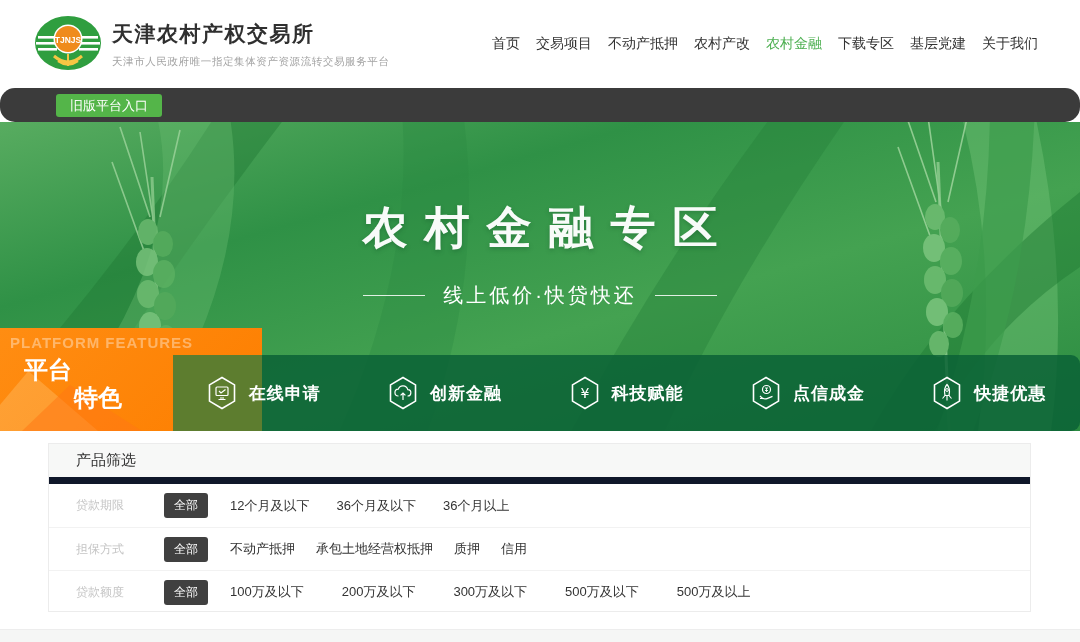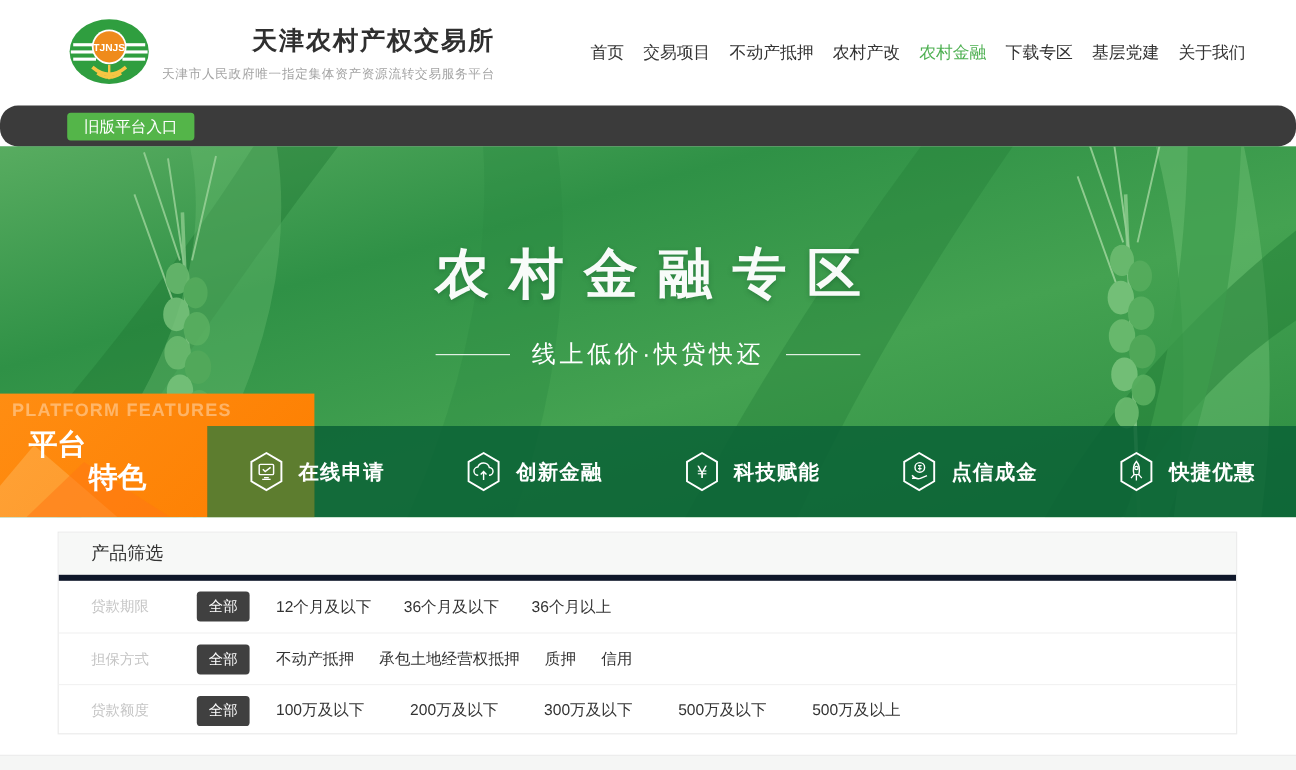--- a/index.html
+++ b/index.html
@@ -1,21 +1,21 @@
 <!DOCTYPE html>
 <html lang="zh"><head>
 <meta charset="utf-8">
 <style>
   * { margin:0; padding:0; box-sizing:border-box; }
   html,body { width:1080px; height:642px; }
   body { font-family:"Liberation Sans","DejaVu Sans",sans-serif; background:#fff; overflow:hidden; }
   #app { position:relative; width:1080px; height:642px; background:#fff; }
 
   
-  .header { height:88px; display:flex; align-items:center; padding-left:57px; background:#fff;text-align:right; }
+  .header { height:88px; display:flex; align-items:center; padding-left:34px; background:#fff; }
   .logo { width:68px; height:60px; flex:0 0 auto; cursor:pointer; }
   .brand { margin-left:10px; }
   .brand-title { font-size:21px; font-weight:bold; color:#2f2f2f; letter-spacing:1.5px; }
   .brand-sub { margin-top:7px; font-size:10.5px; color:#a3a3a3; letter-spacing:0.6px; }
   .nav { margin-left:auto; padding-right:42px; display:flex; gap:16px; }
   .nav a { text-decoration:none; font-size:14px; color:#333; cursor:pointer; white-space:nowrap; }
   .nav a.active { color:#4eb052; }
 
   
   .topbar { height:34px; background:#3b3b3b; display:flex; align-items:center; padding-left:56px;border-radius:15px; }
@@ -39,32 +39,32 @@
                  background:rgba(255,200,120,0.35); clip-path:polygon(42% 0,100% 100%,0 100%); }
   .feature-box .tri2 { position:absolute; left:22px; bottom:0; width:120px; height:46px;
                  background:rgba(255,120,20,0.55); clip-path:polygon(40% 0,100% 100%,0 100%); }
   .feature-eyebrow { position:absolute; left:10px; top:6px; font-size:15px; font-weight:bold;
                  color:rgba(255,255,255,0.38); letter-spacing:1px; }
   .feature-t1 { position:absolute; left:24px; top:26px; font-size:24px; font-weight:bold; color:#fff; }
   .feature-t2 { position:absolute; left:74px; top:54px; font-size:24px; font-weight:bold; color:#fff; }
 
   
   .tabbar { position:absolute; left:173px; right:0; bottom:0; height:76px; z-index:3;
-            background:rgba(10,98,54,0.85); display:flex; }
+            background:rgba(10,98,54,0.85); display:flex;border-radius:9px; }
   .tabbar::before { content:""; position:absolute; left:0; top:0; width:89px; height:100%;
             background:#5d7d2f; }
   .tab { position:relative; flex:1 1 0; display:flex; align-items:center; justify-content:center;
          gap:12px; cursor:pointer; color:#fff; }
   .tab-label { font-size:17px; font-weight:bold; letter-spacing:1px; white-space:nowrap; }
   .tab svg { display:block; }
 
   
   .filter-card { position:absolute; left:48px; top:443px; width:983px; height:169px;
                  background:#fff; border:1px solid #ececec; }
-  .filter-head { height:40px; background:#f7f8f7; border-bottom:5px solid #0f172a;
+  .filter-head { height:40px; background:#f7f8f7; border-bottom:7px solid #0f172a;
                  display:flex; align-items:center; padding-left:27px; font-size:15px; color:#333; }
   .filter-row { height:43px; display:flex; align-items:center; padding-left:27px; }
   .filter-row + .filter-row { border-top:1px solid #f2f2f2; }
   .filter-label { width:72px; font-size:12px; color:#c5c5c5; flex:0 0 auto; }
   .all-btn { margin-left:16px; background:#404040; color:#fff; font-size:12px; border:none;
              border-radius:3px; padding:4px 10px; cursor:pointer; flex:0 0 auto; }
   .opts { display:flex; align-items:center; margin-left:22px; }
   .opts .opt { font-size:13px; color:#333; cursor:pointer; white-space:nowrap; }
   .opts.g1 .opt + .opt { margin-left:27px; }
   .opts.g2 .opt + .opt { margin-left:21px; }

